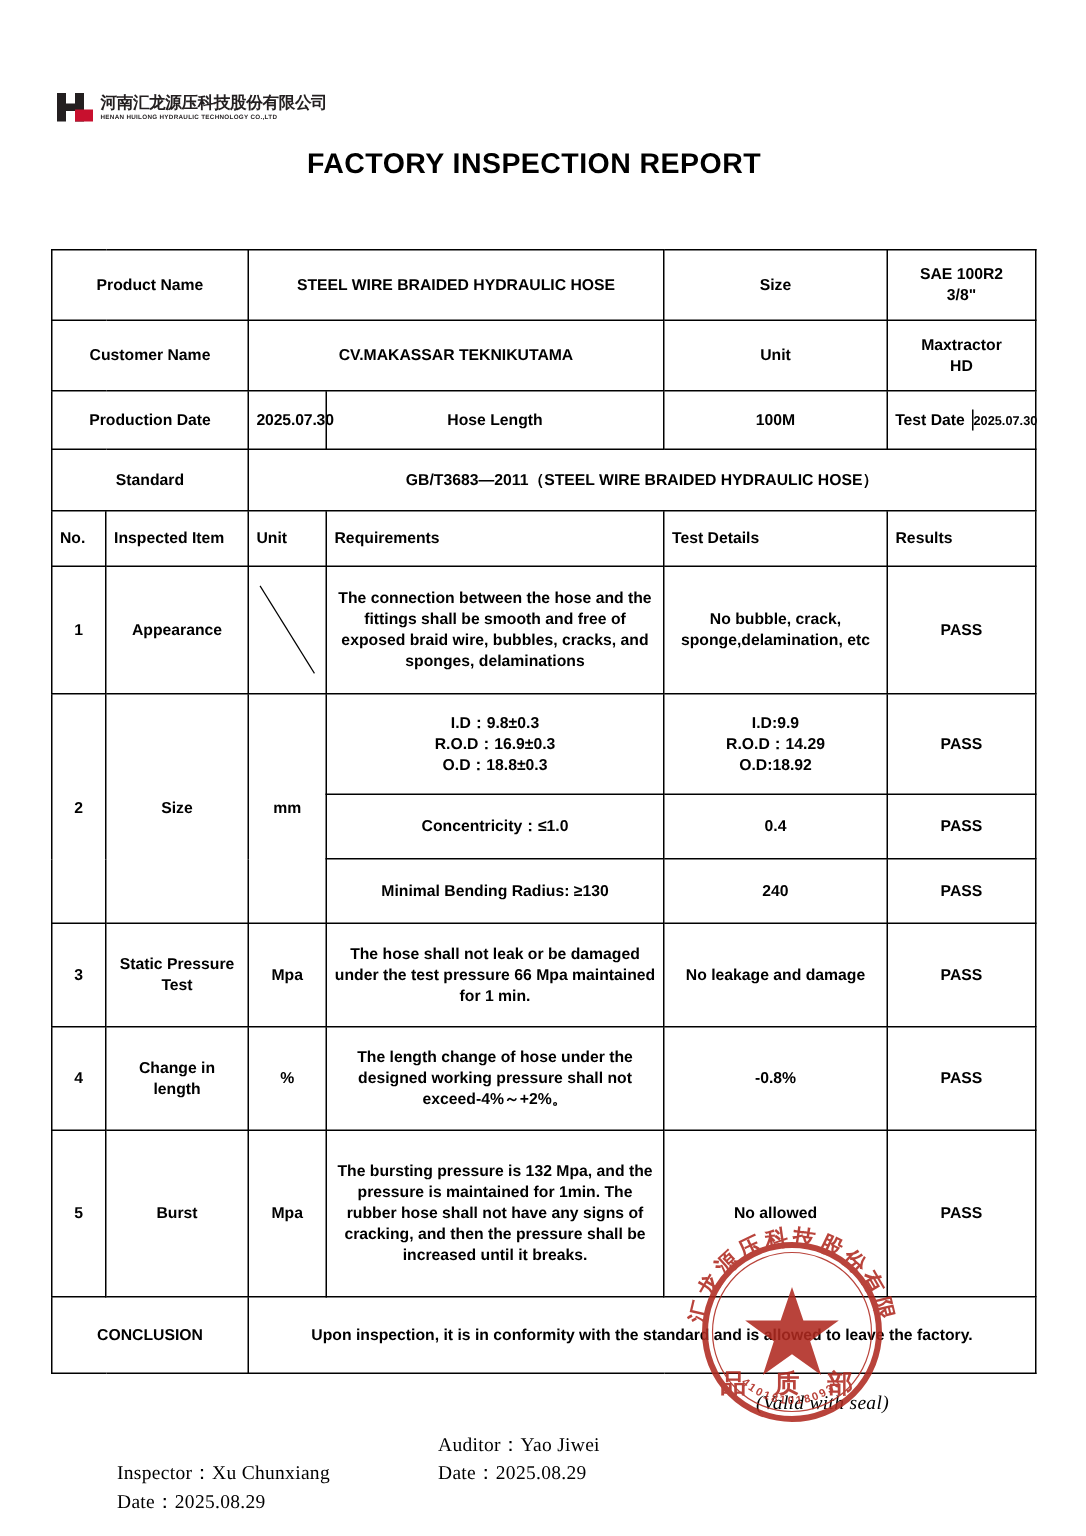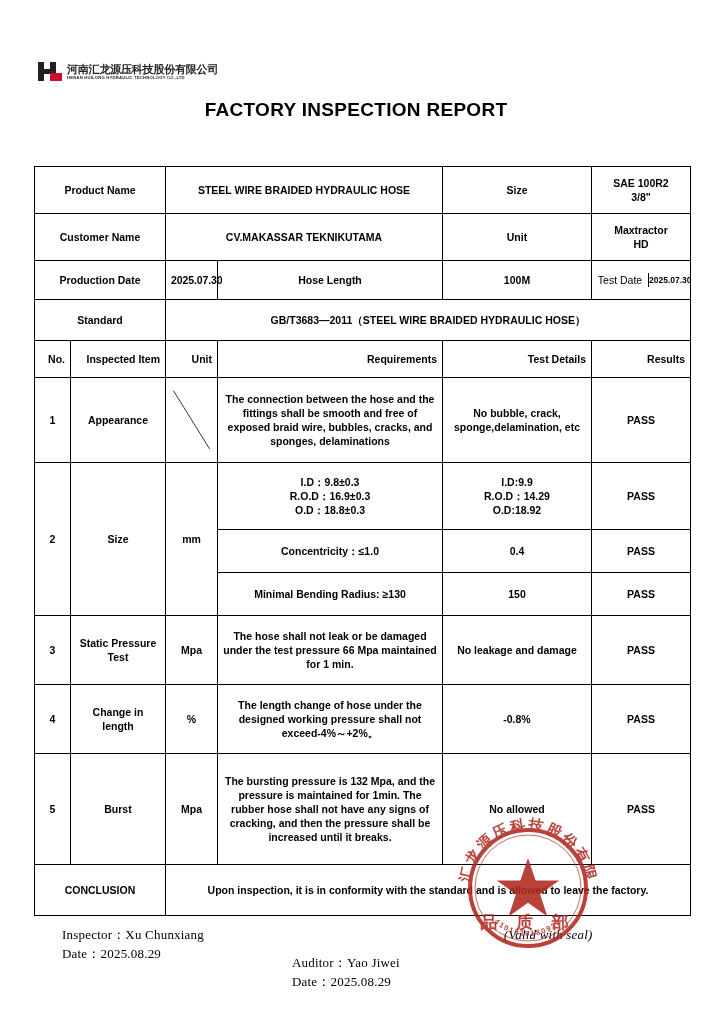--- a/index.html
+++ b/index.html
@@ -106,42 +106,42 @@
     border: 1px solid #000;
     font-size: 10.5px;
     font-weight: bold;
     padding: 3px 5px;
     vertical-align: middle;
     line-height: 14px;
   }
   td.c { text-align: center; }
   td.l { text-align: center; }
   td.small { font-size: 8.5px; letter-spacing: -0.1px; }
-  td.hdr { text-align: right; font-size: 11px; }
+  td.hdr { text-align: left; font-size: 11px; }
   td.pad-l { padding-left: 7px; }
   .nowrap { white-space: nowrap; }
 
   
   .slash-cell { position: relative; padding: 0; }
   .slash-cell svg { display: block; width: 100%; height: 100%; }
 
   
   .footer {
     position: absolute;
     left: 34px;
     right: 34px;
     top: 925px;
     height: 46px;
     font-family: "Liberation Serif", serif;
     font-size: 13px;
     line-height: 19px;
     letter-spacing: 0.2px;
   }
   .f-col { position: absolute; top: 0; white-space: pre; }
-  .f-insp { left: 28px; }
+  .f-insp { left: 44px; margin-top: 47px; }
   .f-aud  { left: 258px; margin-top: 28px; }
   .f-seal { left: 470px; }
 
   
   .stamp {
     position: absolute;
     left: 452px;
     top: 812px;
     width: 152px;
     height: 152px;
@@ -202,21 +202,21 @@
         </td>
       </tr>
 
       <tr>
         <td class="c" colspan="2" style="height:32px">Production Date</td>
         <td class="c small">2025.07.30</td>
         <td class="c">Hose Length</td>
         <td class="c" style="width:55px">100M</td>
         <td class="c" style="padding: 0px;">
             <div style="display: flex; width: 100%; height: 100%; align-items: center;">
-              <div style="flex: 0 0 56px; text-align: right; font-size: 10.5px; font-weight: normal; border-right: 1px solid rgb(0, 0, 0); height: 100%; display: flex; align-items: center; justify-content: center;">Test Date</div>
+              <div style="flex: 0 0 56px; text-align: right; font-size: 10.5px; font-weight: bold; border-right: 1px solid rgb(0, 0, 0); height: 100%; display: flex; align-items: center; justify-content: center;">Test Date</div>
               <div style="flex: 1 1 0%; text-align: center; font-size: 8.5px; font-weight: bold;">2025.07.30</div>
             </div>
           </td>
       </tr>
 
       <tr>
         <td class="c" colspan="2" style="height:34px">Standard</td>
         <td class="c" colspan="4">GB/T3683—2011（STEEL WIRE BRAIDED HYDRAULIC HOSE）</td>
       </tr>
 
@@ -258,21 +258,21 @@
         </td>
         <td class="c">PASS</td>
       </tr>
       <tr>
         <td class="l pad-l" style="height:36px">Concentricity：≤1.0</td>
         <td class="l">0.4</td>
         <td class="c">PASS</td>
       </tr>
       <tr>
         <td class="l pad-l" style="height:36px">Minimal Bending Radius: ≥130</td>
-        <td class="l">150</td>
+        <td class="l">240</td>
         <td class="c">PASS</td>
       </tr>
 
       <tr>
         <td class="c" style="height:62px">3</td>
         <td class="c">
           <div>Static Pressure</div>
           <div>Test</div>
         </td>
         <td class="c">Mpa</td>

